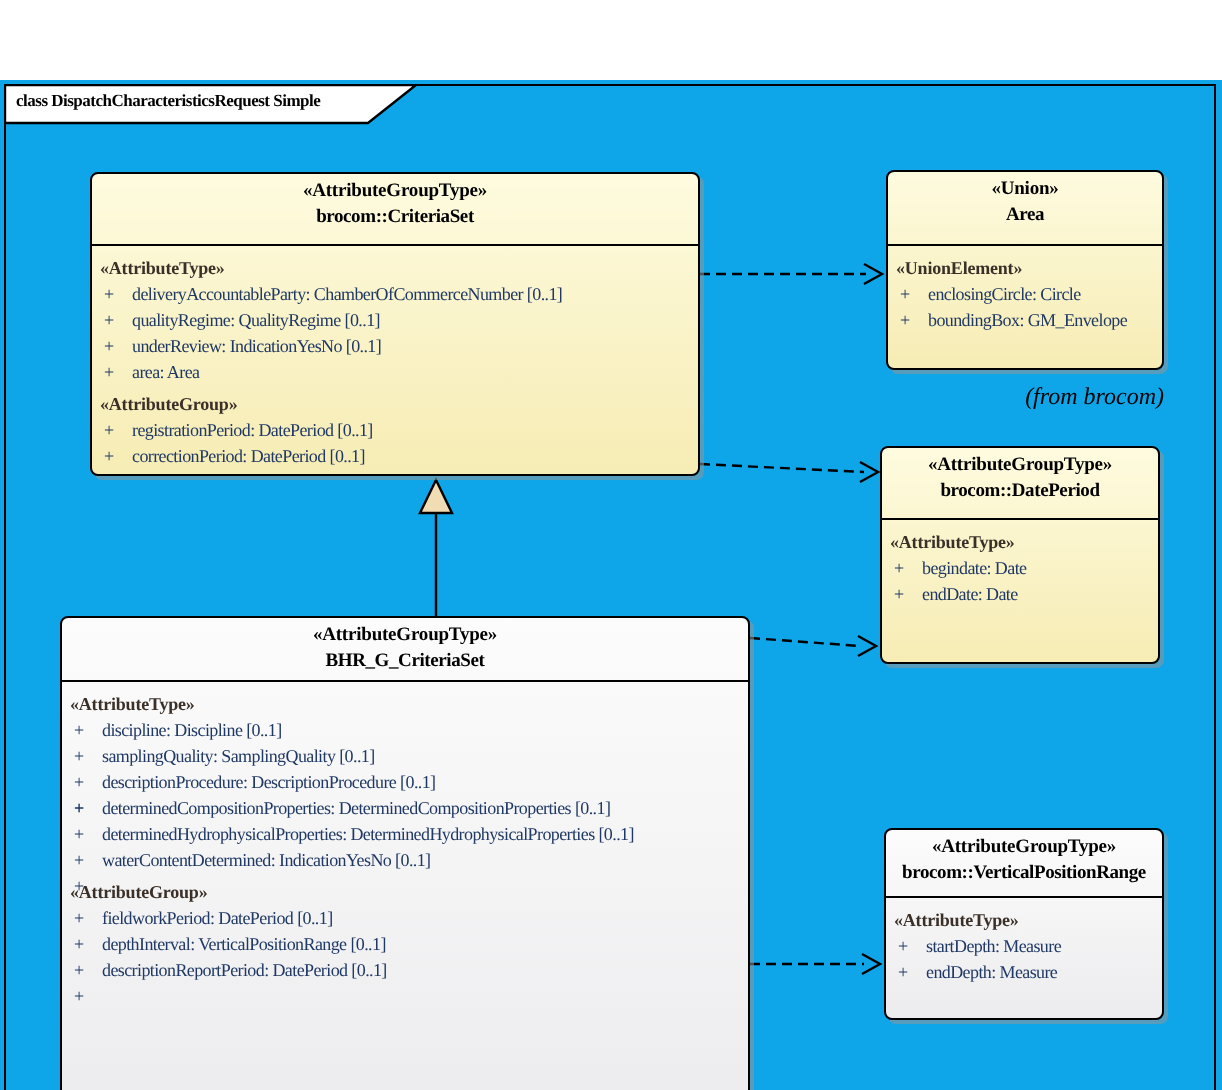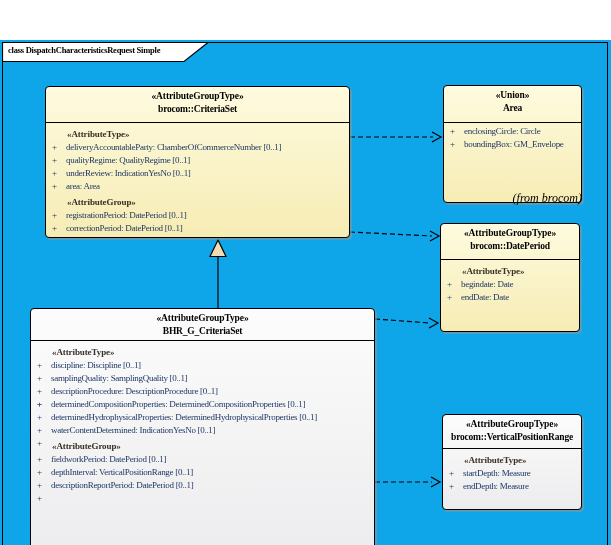--- a/index.html
+++ b/index.html
@@ -29,21 +29,21 @@
   .uml-box.plain  { background:linear-gradient(180deg, var(--plain-top) 0%, var(--plain-bottom) 100%); }
   .uml-header {
     box-sizing:border-box; border-bottom:1px solid #000;
     text-align:center; padding-top:3px; overflow:visible; white-space:nowrap;
   }
   .stereo { font-size:9.5px; font-weight:bold; color:#000; letter-spacing:-0.1px; line-height:13px; }
   .cname  { font-size:9.5px; font-weight:bold; color:#000; letter-spacing:-0.2px; line-height:13px; }
   .uml-body { padding-top:2px; }
   .section-label {
     font-size:9px; font-weight:bold; color:var(--stereo-color);
-    padding:3px 0 1px 21px; letter-spacing:-0.1px; line-height:12px; white-space:nowrap;
+    padding:3px 0 1px 4px; letter-spacing:-0.1px; line-height:12px; white-space:nowrap;
   }
   .attr-row {
     position:relative; font-size:9px; line-height:13px; color:var(--attr-color);
     letter-spacing:-0.3px; white-space:nowrap; padding-left:20px;
   }
   .attr-row .vis { position:absolute; left:6px; letter-spacing:0; }
   .from-note {
     position:absolute; font-size:12px; font-style:italic; color:#000;
     text-align:right; white-space:nowrap;
   }
@@ -98,26 +98,27 @@
           <div class="section-label">«AttributeType»</div>
           <div class="attr-row"><span class="vis">+</span><span>deliveryAccountableParty: ChamberOfCommerceNumber [0..1]</span></div>
           <div class="attr-row"><span class="vis">+</span><span>qualityRegime: QualityRegime [0..1]</span></div>
           <div class="attr-row"><span class="vis">+</span><span>underReview: IndicationYesNo [0..1]</span></div>
           <div class="attr-row"><span class="vis">+</span><span>area: Area</span></div>
           <div class="section-label">«AttributeGroup»</div>
           <div class="attr-row"><span class="vis">+</span><span>registrationPeriod: DatePeriod [0..1]</span></div>
           <div class="attr-row"><span class="vis">+</span><span>correctionPeriod: DatePeriod [0..1]</span></div>
         </div>
       </div>
-      <div class="uml-box yellow" style="left: 443px; top: 45px; width: 139px; height: 118px;">
+      <div class="uml-box yellow" style="left: 443px; top: 45px; width: 139px; height: 100px;">
         <div class="uml-header" style="height: 37px;">
           <div class="stereo">«Union»</div>
           <div class="cname">Area</div>
         </div>
         <div class="uml-body">
+          <div class="section-label">«UnionElement»</div>
           <div class="attr-row"><span class="vis">+</span><span>enclosingCircle: Circle</span></div>
           <div class="attr-row"><span class="vis">+</span><span>boundingBox: GM_Envelope</span></div>
         </div>
       </div>
       <div class="from-note" style="left: 443px; width: 139px; top: 151px;">(from brocom)</div>
       <div class="uml-box yellow" style="left: 440px; top: 183px; width: 140px; height: 109px;">
         <div class="uml-header" style="height: 36px;">
           <div class="stereo">«AttributeGroupType»</div>
           <div class="cname">brocom::DatePeriod</div>
         </div>

